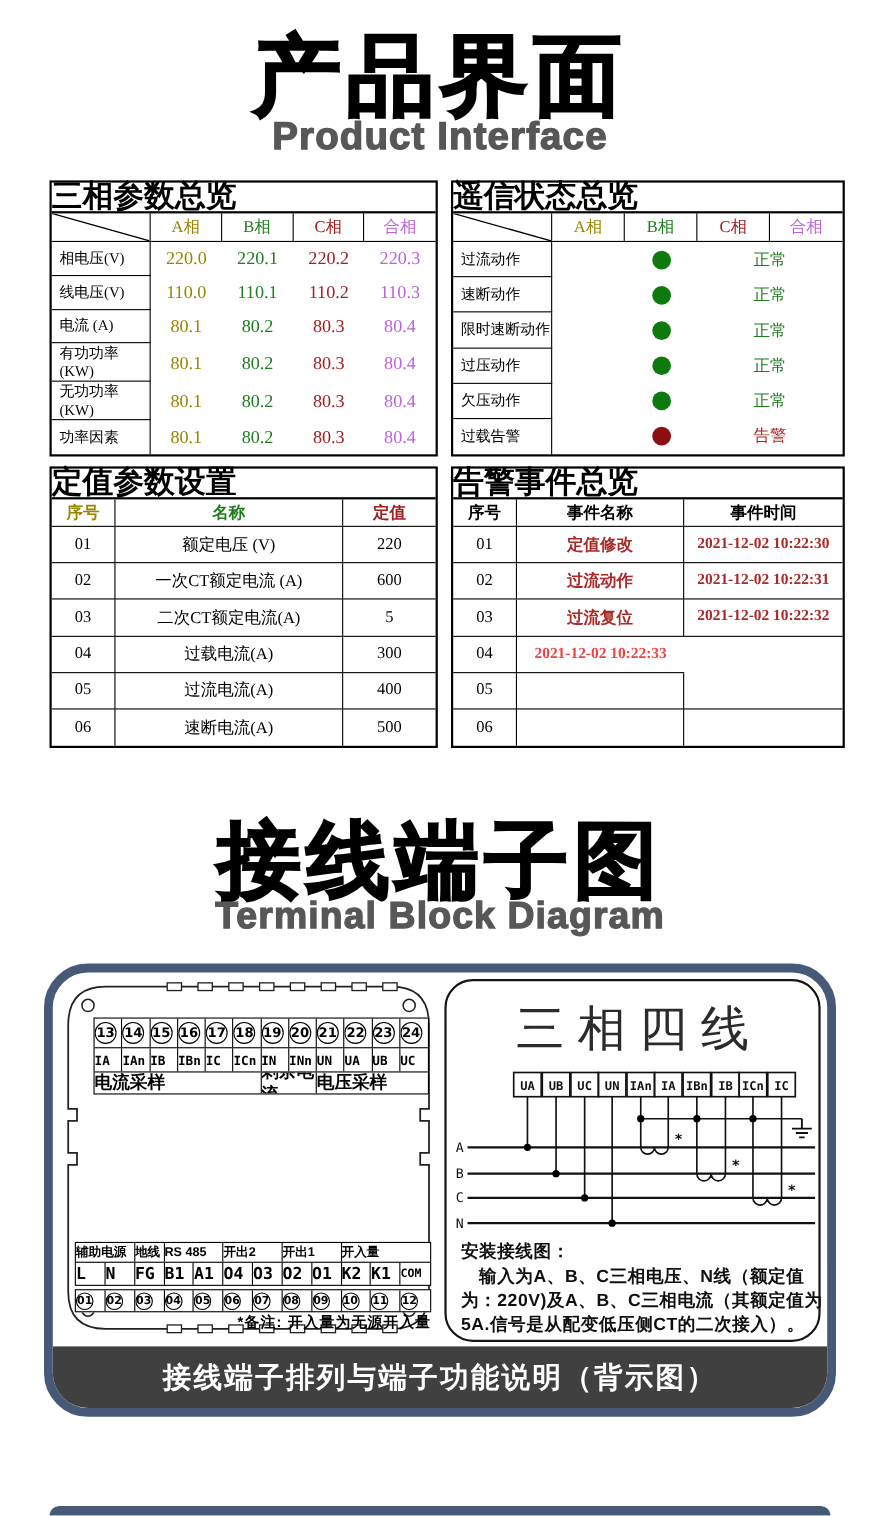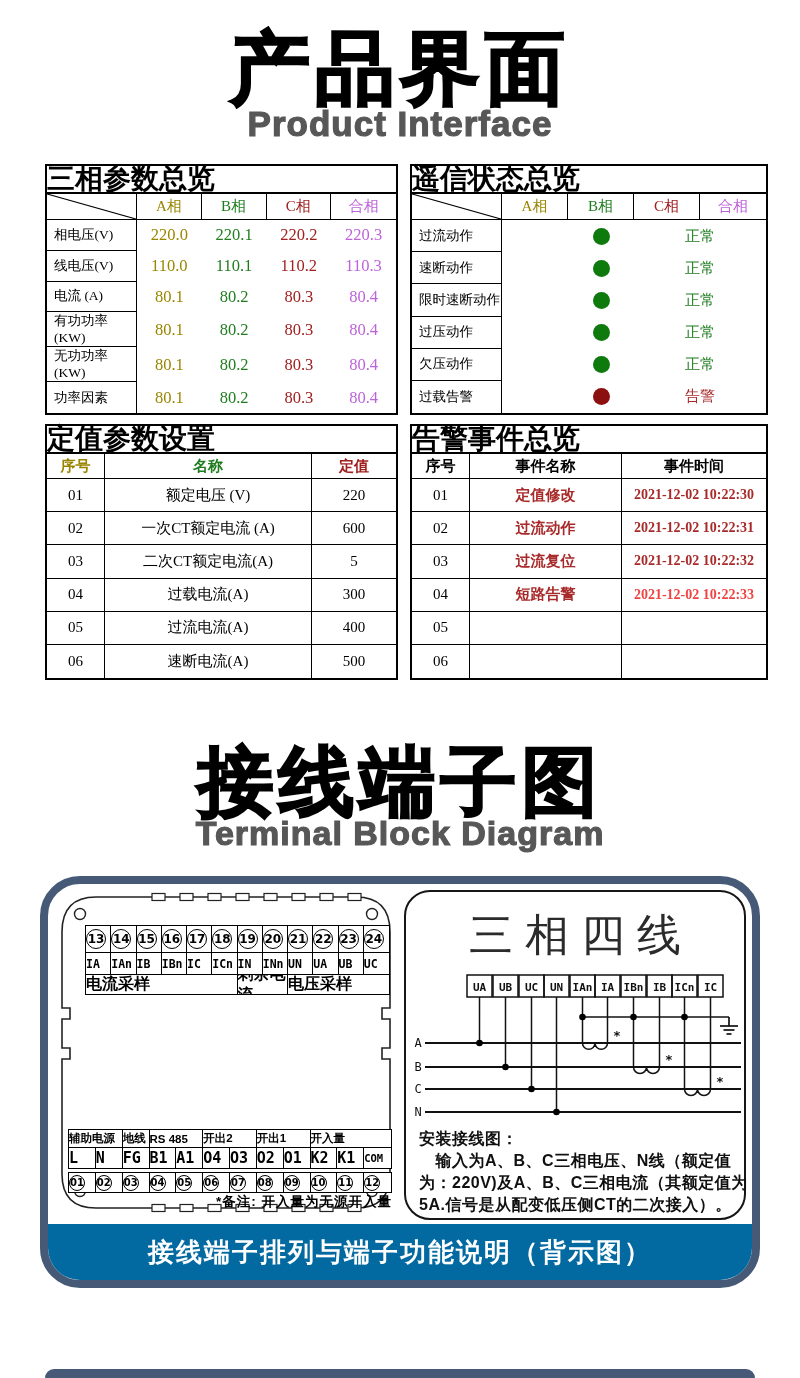--- a/index.html
+++ b/index.html
@@ -286,21 +286,20 @@
           <div class="gcell c2 ered" style="color: rgb(168, 42, 42);">过流动作</div>
           <div class="gcell c3 ered etime" style="color: rgb(168, 42, 42);">2021-12-02 10:22:31</div>
         </div>
         <div class="grow">
           <div class="gcell c1">03</div>
           <div class="gcell c2 ered" style="color: rgb(168, 42, 42);">过流复位</div>
           <div class="gcell c3 ered etime" style="color: rgb(168, 42, 42);">2021-12-02 10:22:32</div>
         </div>
         <div class="grow">
           <div class="gcell c1">04</div>
-          <div class="gcell c2 ered" style="color: rgb(168, 42, 42);">短路告警</div>
           <div class="gcell c3 ered etime" style="color: #ef4444;">2021-12-02 10:22:33</div>
         </div>
         <div class="grow">
           <div class="gcell c1">05</div>
           <div class="gcell c2 ered" style="color: rgb(168, 42, 42);"></div>
           <div class="gcell c3 ered etime" style="color: rgb(168, 42, 42);"></div>
         </div>
         <div class="grow">
           <div class="gcell c1">06</div>
           <div class="gcell c2 ered" style="color: rgb(168, 42, 42);"></div>
@@ -557,19 +556,19 @@
       </svg>
 
       <div id="wiring-desc">
         <div class="wline">安装接线图：</div>
         <div class="wline">　输入为A、B、C三相电压、N线（额定值</div>
         <div class="wline">为：220V)及A、B、C三相电流（其额定值为</div>
         <div class="wline">5A.信号是从配变低压侧CT的二次接入）。</div>
       </div>
     </div>
 
-    <div id="footer-bar" style="background: #0369a1; font-family: Liberation Mono, monospace;">
+    <div id="footer-bar" style="background: #404040; font-family: Liberation Mono, monospace;">
       <span>接线端子排列与端子功能说明（背示图）</span>
     </div>
   </div>
 
   <div id="next-stub" style="background: rgb(70, 89, 119);"></div>
 </div>
 
 </body></html>

